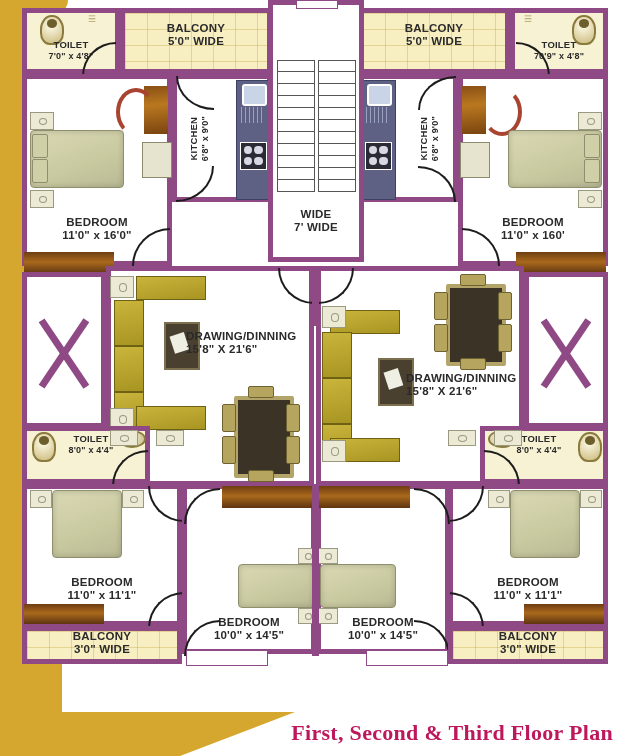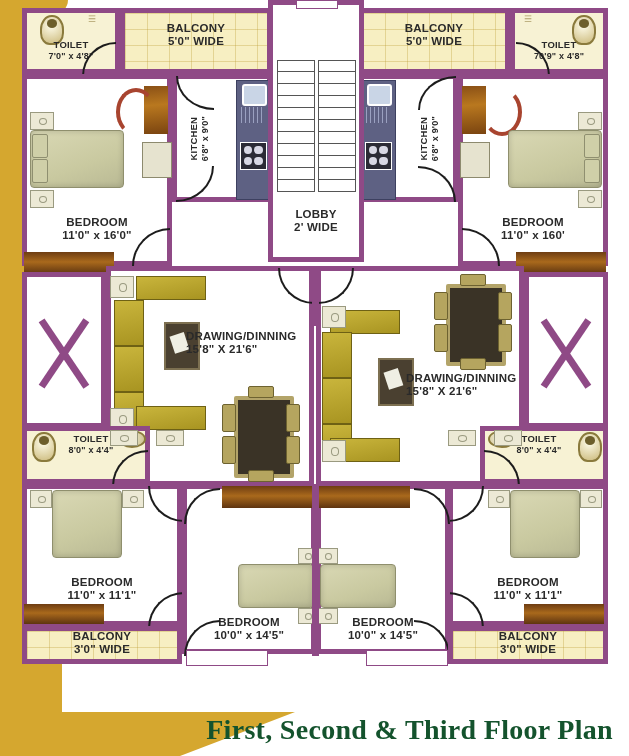--- a/index.html
+++ b/index.html
@@ -80,22 +80,22 @@
   .wardrobe{position:absolute;background:#e6e3cf;border:1px solid #8d8a6e;}
   .winmark{position:absolute;background:#ffffff;border:1px solid #8f4a86;}
 
   
   #watermark{position:absolute;left:0;top:248px;width:629px;text-align:center;
       font-size:46px;font-weight:bold;letter-spacing:6px;color:transparent;
       -webkit-text-stroke:1px rgba(150,150,150,.33);
       font-family:"Liberation Sans",sans-serif;pointer-events:none;}
 
   
-  #footer{position:absolute;right:16px;bottom:10px;font-size:28px;font-weight:bold;
-      color:#14532d;font-family:"Liberation Serif",serif;letter-spacing:.3px;}
+  #footer{position:absolute;right:16px;bottom:10px;font-size:22px;font-weight:bold;
+      color:#be185d;font-family:"Liberation Serif",serif;letter-spacing:.3px;}
 </style>
 </head>
 <body>
 
 <div id="stage">
 
   <div class="gold" style="left:0;top:0;width:24px;height:688px;"></div>
   <div class="gold" style="left:24px;top:0;width:44px;height:14px;border-bottom-right-radius:22px;"></div>
   <svg class="goldpoly" style="left:0;top:640px;" width="640" height="116" viewBox="0 0 640 116">
      <polygon points="0,0 176,0 176,68 630,68 630,116 0,116" fill="#d5a72f" opacity="0"></polygon>
@@ -189,22 +189,22 @@
        <div class="tread" style="top:34px"></div>
         <div class="tread" style="top:46px"></div>
        <div class="tread" style="top:58px"></div>
         <div class="tread" style="top:70px"></div>
        <div class="tread" style="top:82px"></div>
         <div class="tread" style="top:94px"></div>
        <div class="tread" style="top:106px"></div>
         <div class="tread" style="top:118px"></div>
     </div>
     <div class="lbl" style="left:268px;top:208px;width:96px;">
-      <div class="l1">LOBBY</div>
-      <div class="l1">2' WIDE</div>
+      <div class="l1">WIDE</div>
+      <div class="l1">7' WIDE</div>
     </div>
 
     <div class="room" style="left:22px;top:74px;width:150px;height:192px;"></div>
     <div class="woodbar" style="left:144px;top:86px;width:24px;height:48px;"></div>
     <div class="archcurve" style="left:112px;top:92px;width:40px;height:32px;transform:rotate(-90deg);"></div>
     <div class="bed" style="left:30px;top:130px;width:92px;height:56px;"></div>
     <div class="pillow" style="left:32px;top:134px;width:14px;height:22px;"></div>
     <div class="pillow" style="left:32px;top:159px;width:14px;height:22px;"></div>
     <div class="nstand" style="left:30px;top:112px;width:22px;height:16px;"></div>
     <div class="nstand" style="left:30px;top:190px;width:22px;height:16px;"></div>

